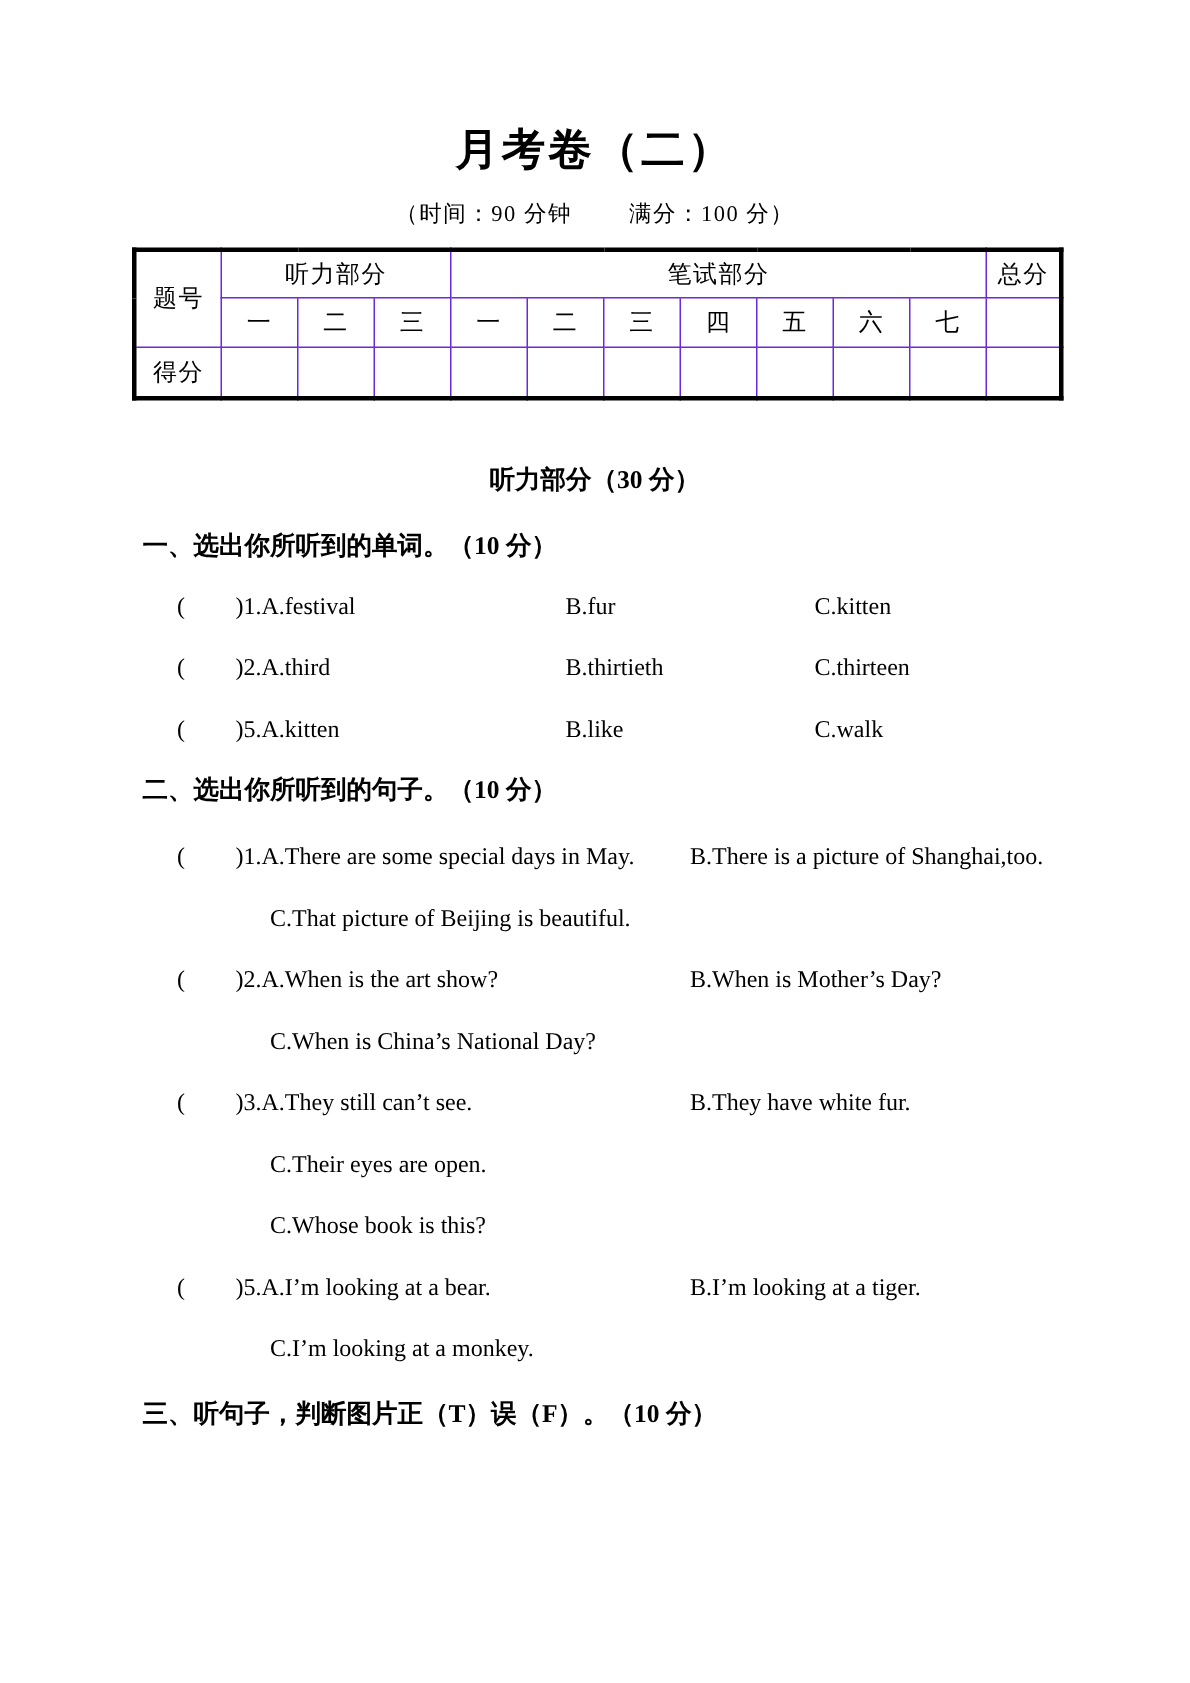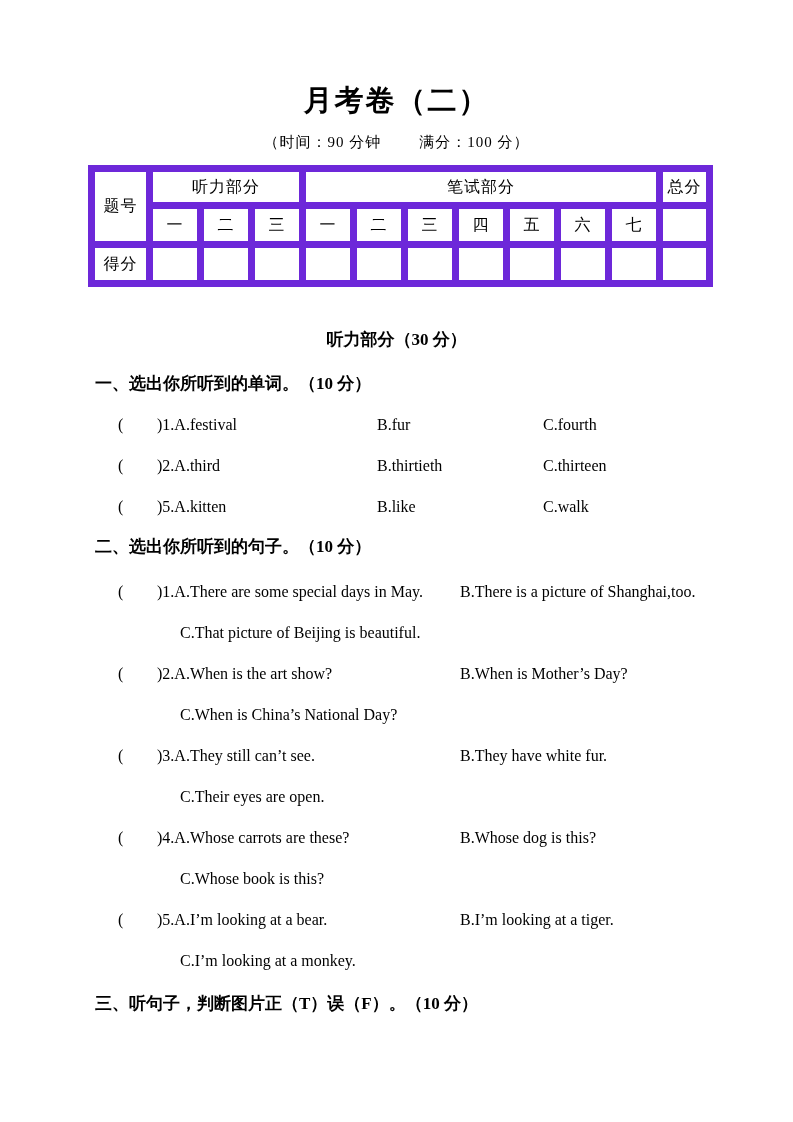--- a/index.html
+++ b/index.html
@@ -38,21 +38,21 @@
   
   table.score {
     border-collapse: collapse;
     margin: 13px 0 0 88px;
     width: 618px;
     table-layout: fixed;
     border: 3px solid #000;
     font-size: 16px;
   }
   table.score td {
-    border: 7px solid #6d28d9;
+    border: 1px solid #6d28d9;
     text-align: center;
     vertical-align: middle;
     padding: 0;
     letter-spacing: 1px;
   }
   tr.r1 td { height: 30px; }
   tr.r2 td { height: 32px; }
   tr.r3 td { height: 32px; }
 
   
@@ -155,21 +155,21 @@
   </table>
 
   <div class="part-header">听力部分（30 分）</div>
 
   <div class="sec-heading">一、选出你所听到的单词。（10 分）</div>
 
   <div class="rows1">
     <div class="qrow">
       <span class="cell"><span class="op">(</span><span>)1.A.festival</span></span>
       <span class="cell">B.fur</span>
-      <span class="cell">C.fourth</span>
+      <span class="cell">C.kitten</span>
     </div>
     <div class="qrow">
       <span class="cell"><span class="op">(</span><span>)2.A.third</span></span>
       <span class="cell">B.thirtieth</span>
       <span class="cell">C.thirteen</span>
     </div>
     <div class="qrow">
       <span class="cell"><span class="op">(</span><span>)5.A.kitten</span></span>
       <span class="cell">B.like</span>
       <span class="cell">C.walk</span>
@@ -193,24 +193,20 @@
     <div class="qrow cline">
       <span class="cell">C.When is China’s National Day?</span>
     </div>
     <div class="qrow main">
       <span class="cell"><span class="op">(</span><span>)3.A.They still can’t see.</span></span>
       <span class="cell">B.They have white fur.</span>
     </div>
     <div class="qrow cline">
       <span class="cell">C.Their eyes are open.</span>
     </div>
-    <div class="qrow main">
-      <span class="cell"><span class="op">(</span><span>)4.A.Whose carrots are these?</span></span>
-      <span class="cell">B.Whose dog is this?</span>
-    </div>
     <div class="qrow cline">
       <span class="cell">C.Whose book is this?</span>
     </div>
     <div class="qrow main">
       <span class="cell"><span class="op">(</span><span>)5.A.I’m looking at a bear.</span></span>
       <span class="cell">B.I’m looking at a tiger.</span>
     </div>
     <div class="qrow cline">
       <span class="cell">C.I’m looking at a monkey.</span>
     </div>

